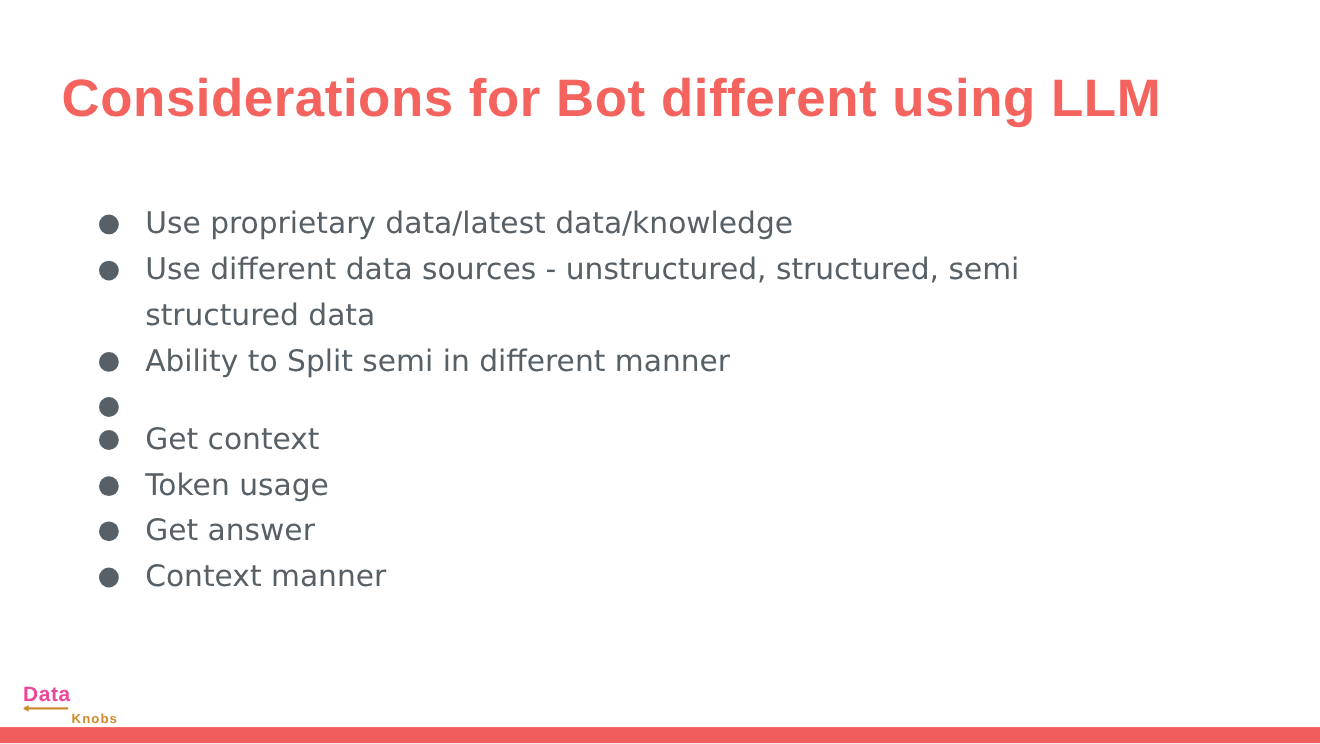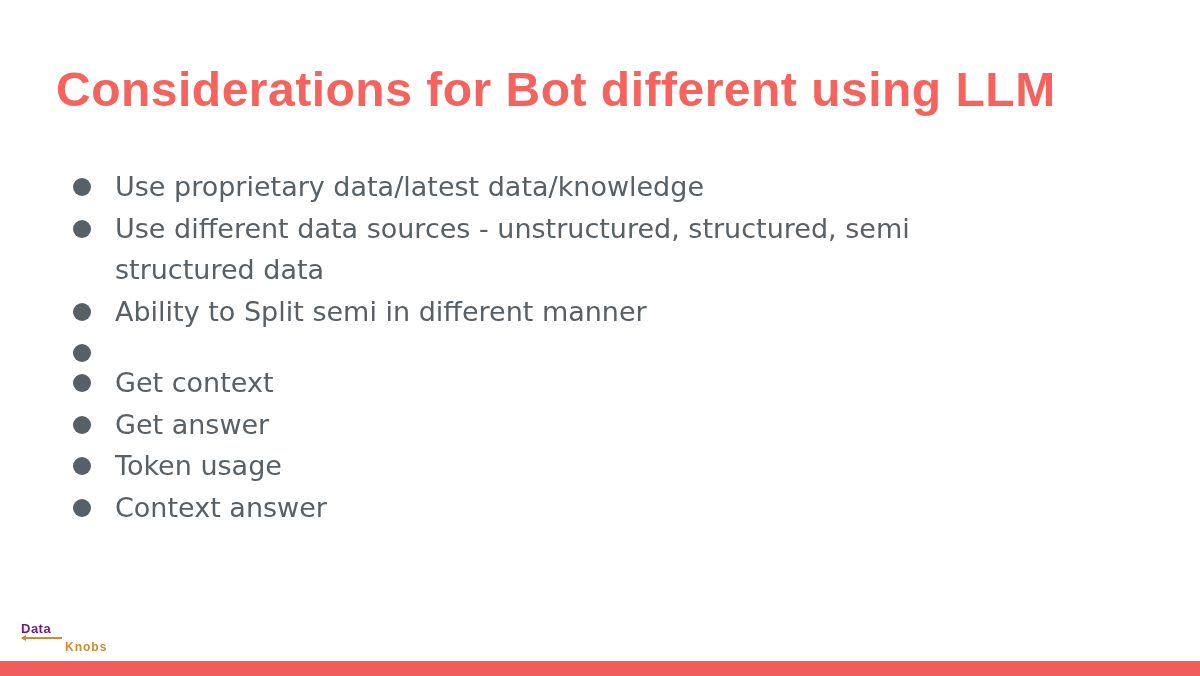--- a/index.html
+++ b/index.html
@@ -25,21 +25,21 @@
     font-weight: bold;
     letter-spacing: 0.5px;
     color: #F4635D;
     white-space: nowrap;
   }
   .bullet-list {
     position: absolute;
     left: 72px;
     top: 166px;
     width: 960px;
-    margin: 0;
+    margin: 17px;
     padding: 0;
     list-style: none;
   }
   .bullet-item {
     display: flex;
     align-items: flex-start;
     color: #576066;
     font-size: 27px;
     line-height: 41.5px;
   }
@@ -53,23 +53,23 @@
   }
   .logo {
     position: absolute;
     left: 21px;
     top: 622px;
     width: 50px;
     line-height: 1;
   }
   .logo-data {
     font-family: "Liberation Sans", sans-serif;
-    font-size: 13px;
+    font-size: 19px;
     font-weight: bold;
-    color: #701a75;
+    color: #ec4899;
     letter-spacing: 0.5px;
   }
   .logo-arrow {
     position: relative;
     width: 40px;
     height: 2px;
     background: #D08A2E;
     margin: 2px 0 2px 1px;
   }
   .logo-arrow::before {
@@ -120,29 +120,29 @@
     </li>
     <li class="bullet-item">
       <span class="bullet-dot"></span>
     </li>
     <li class="bullet-item">
       <span class="bullet-dot"></span>
       <span>Get context</span>
     </li>
     <li class="bullet-item">
       <span class="bullet-dot"></span>
+      <span>Token usage</span>
+    </li>
+    <li class="bullet-item">
+      <span class="bullet-dot"></span>
       <span>Get answer</span>
     </li>
     <li class="bullet-item">
       <span class="bullet-dot"></span>
-      <span>Token usage</span>
-    </li>
-    <li class="bullet-item">
-      <span class="bullet-dot"></span>
-      <span>Context answer</span>
+      <span>Context manner</span>
     </li>
   </ul>
 
   <div class="logo">
     <div class="logo-data">Data</div>
     <div class="logo-arrow"></div>
     <div class="logo-knobs">Knobs</div>
   </div>
 
   <div class="footer-bar"></div>

